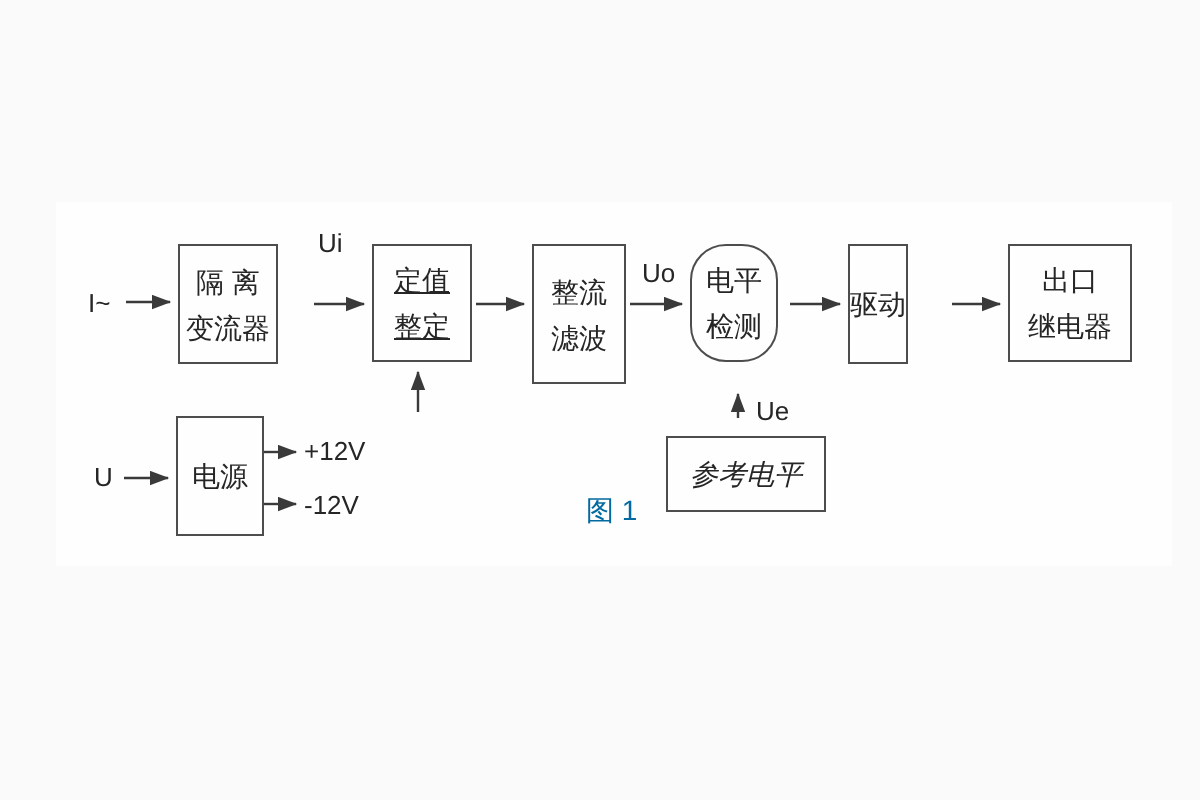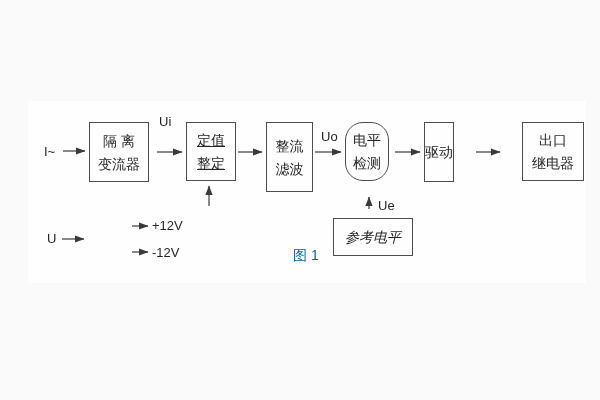--- a/index.html
+++ b/index.html
@@ -16,26 +16,26 @@
   .wires { position:absolute; left:0; top:0; width:600px; height:400px; }
   .block {
     position:absolute; box-sizing:border-box;
     border:1px solid #4d4d4d; background:transparent;
     display:flex; flex-direction:column; align-items:center; justify-content:center;
     gap:9px; font-size:14px; line-height:1; color:#262626;
   }
   .lbl { position:absolute; font-size:13px; line-height:1; color:#262626; white-space:nowrap; }
   .caption { position:absolute; font-size:14px; color:#0369a1; }
   
-  .b-isolation { left:89px;  top:122px; width:60px; height:60px; }
+  .b-isolation { left:89px;  top:122px; width:50px; height:60px; }
   .b-setpoint  { left:186px; top:122px; width:50px; height:59px;text-decoration:underline; }
   .b-rectify   { left:266px; top:122px; width:47px; height:70px; }
   .b-level     { left:345px; top:122px; width:44px; height:59px;border-radius:18px; }
   .b-drive     { left:424px; top:122px; width:30px; height:60px; }
-  .b-relay     { left:522px; top:122px; width:62px; height:59px; }
+  .b-relay     { left:504px; top:122px; width:62px; height:59px; }
   .b-power     { left:88px;  top:208px; width:44px; height:60px; }
   .b-ratio     { left:184px; top:208px; width:50px; height:59px; }
   .b-reference { left:333px; top:218px; width:80px; height:38px; font-size:14px;font-style:italic; }
   
   .l-icurrent { left:44px;  top:145px; }
   .l-ui       { left:159px; top:115px; }
   .l-uo       { left:321px; top:130px; }
   .l-uvolt    { left:47px;  top:232px; }
   .l-plus12   { left:152px; top:219px; }
   .l-minus12  { left:152px; top:246px; }
@@ -85,20 +85,23 @@
     <span>检测</span>
   </div>
   <div class="block b-drive">
     <span>驱动</span>
   </div>
   <div class="block b-relay">
     <span>出口</span>
     <span>继电器</span>
   </div>
 
+  <div class="block b-power">
+    <span>电源</span>
+  </div>
   <div class="block b-reference">
     <span>参考电平</span>
   </div>
 
   <span class="lbl l-icurrent">I~</span>
   <span class="lbl l-ui">Ui</span>
   <span class="lbl l-uo">Uo</span>
   <span class="lbl l-uvolt">U</span>
   <span class="lbl l-plus12">+12V</span>
   <span class="lbl l-minus12">-12V</span>

